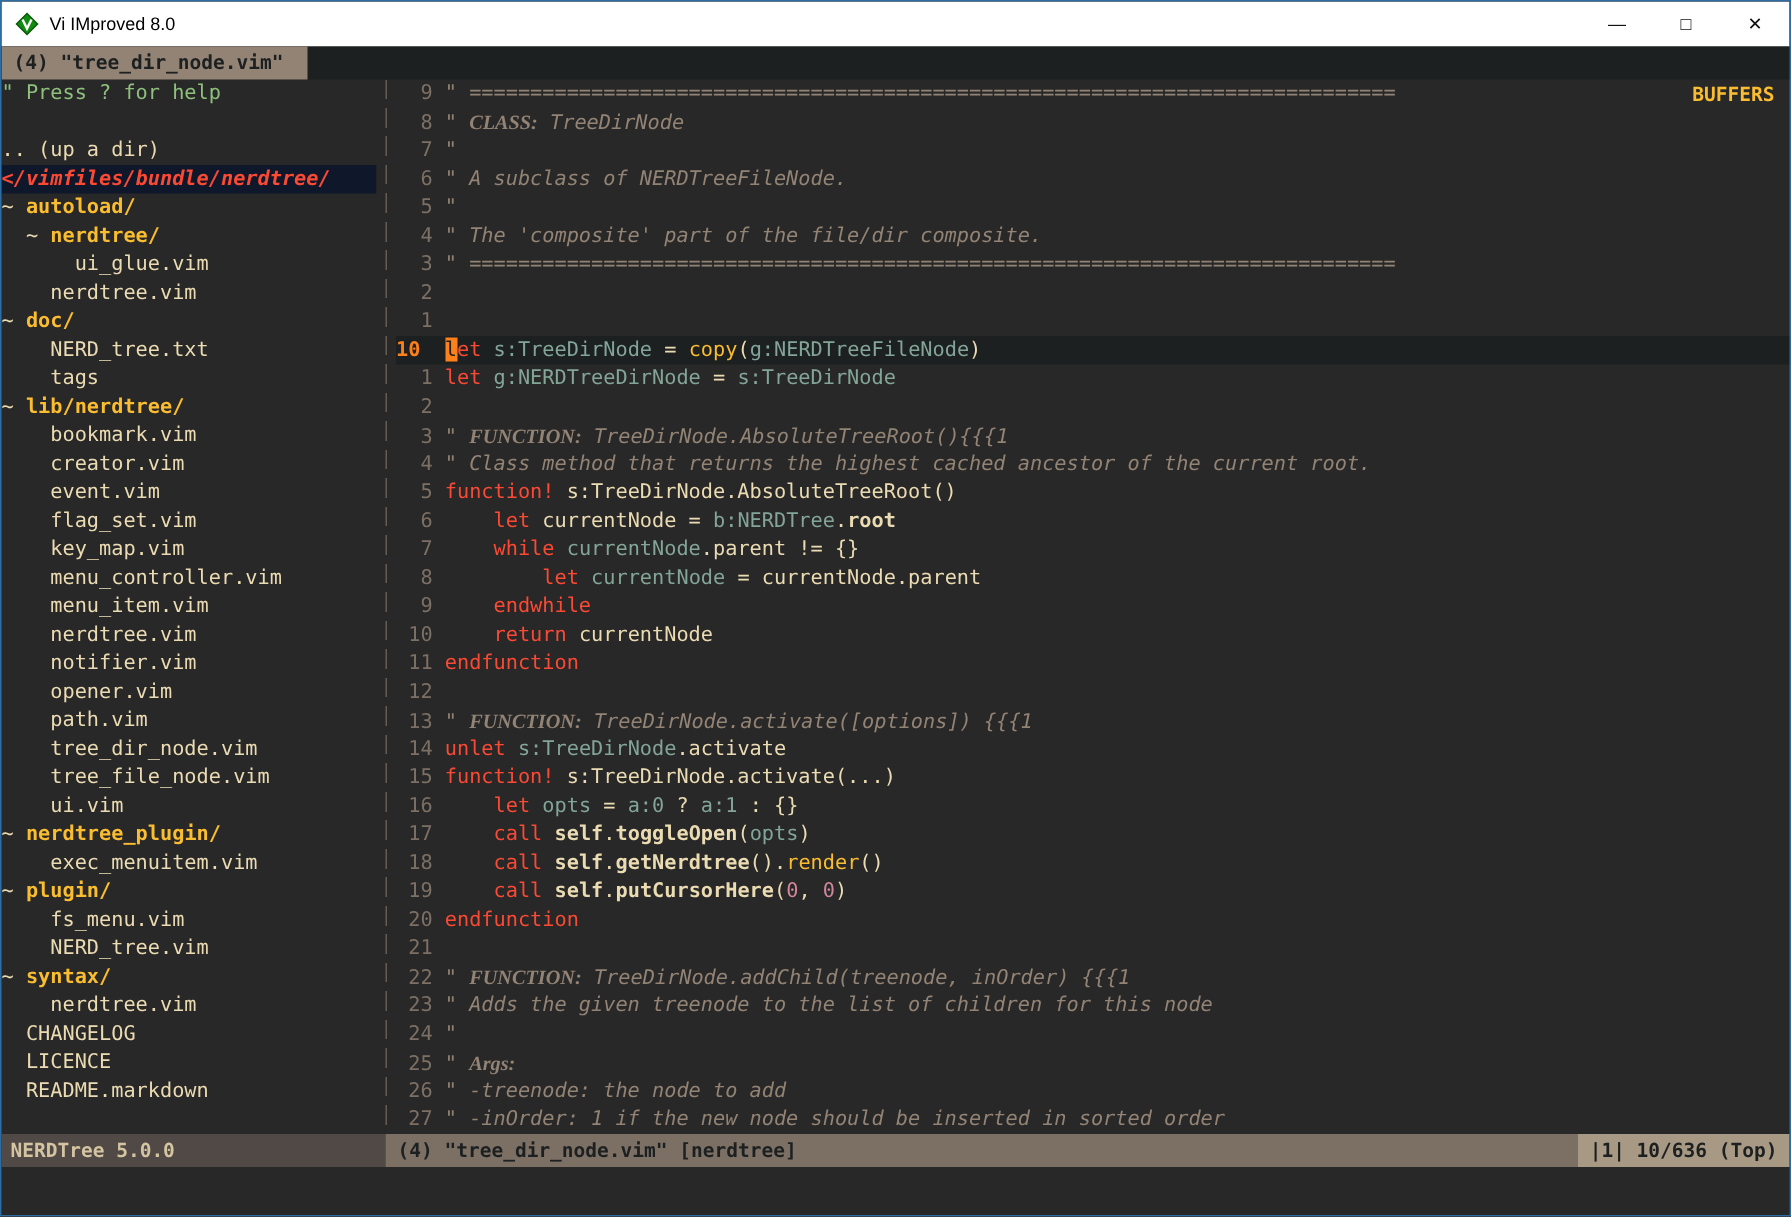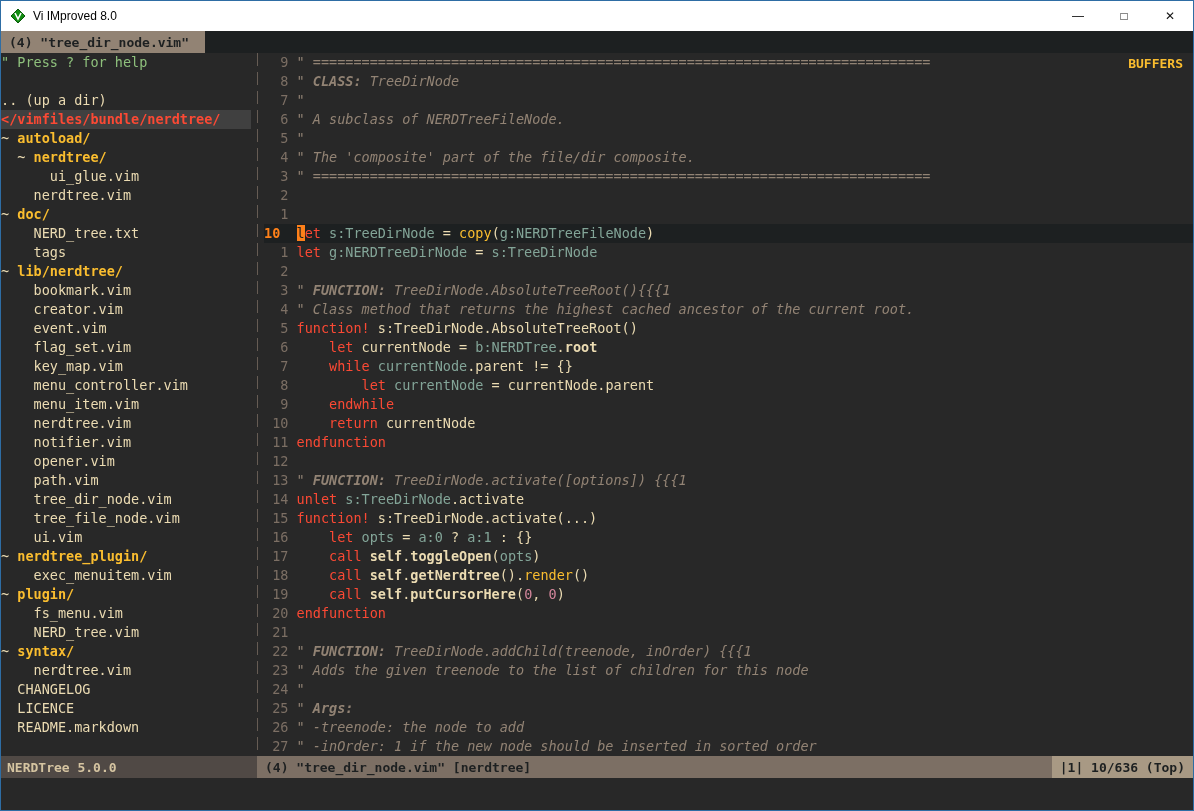--- a/index.html
+++ b/index.html
@@ -28,23 +28,23 @@
   .sidebar { width:250px; flex:0 0 auto; overflow:hidden; }
   .vsep { width:13px; flex:0 0 auto; position:relative; }
   .vsep .dash { position:absolute; left:6px; top:0; bottom:0; width:1px;
     background:repeating-linear-gradient(180deg,#665c54 0 13px,transparent 13px 19px); }
   .editor { flex:1 1 auto; overflow:hidden; }
   
   .row { height:19px; line-height:19px; white-space:pre; font-size:13.5px; color:#ebdbb2; }
   .lnum { display:inline-block; width:4ch; white-space:pre; color:#7c6f64; }
   .curnum { color:#fe8019; font-weight:bold; }
   .cursorline { background:#1d2021; }
-  .root-line { background:#404040; }
+  .root-line { background:#0f172a;font-style:italic; }
   .s-com  { color:#928374; font-style:italic; }
-  .s-comt { color:#928374; font-style:italic; font-weight:bold; }
+  .s-comt { color:#928374; font-style:italic; font-weight:bold;font-family:Liberation Serif, serif; }
   .s-kw   { color:#fb4934; }
   .s-var  { color:#83a598; }
   .s-fn   { color:#fabd2f; }
   .s-num  { color:#d3869b; }
   .s-meth { color:#ebdbb2; font-weight:bold; }
   .s-fg   { color:#ebdbb2; }
   .s-cursor { background:#fe8019; color:#1d2021; }
   .s-help { color:#8ec07c; }
   .s-root { color:#fb4934; font-weight:bold; }
   .s-dir  { color:#fabd2f; font-weight:bold; }

